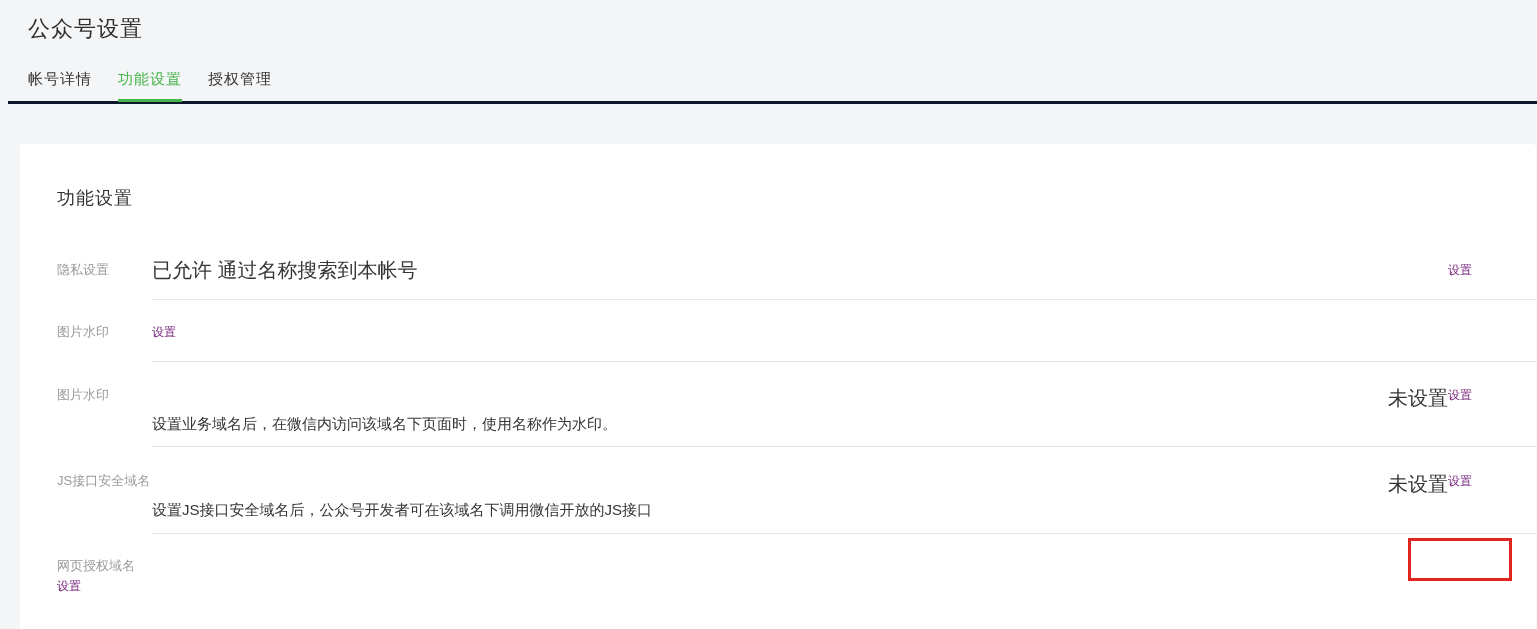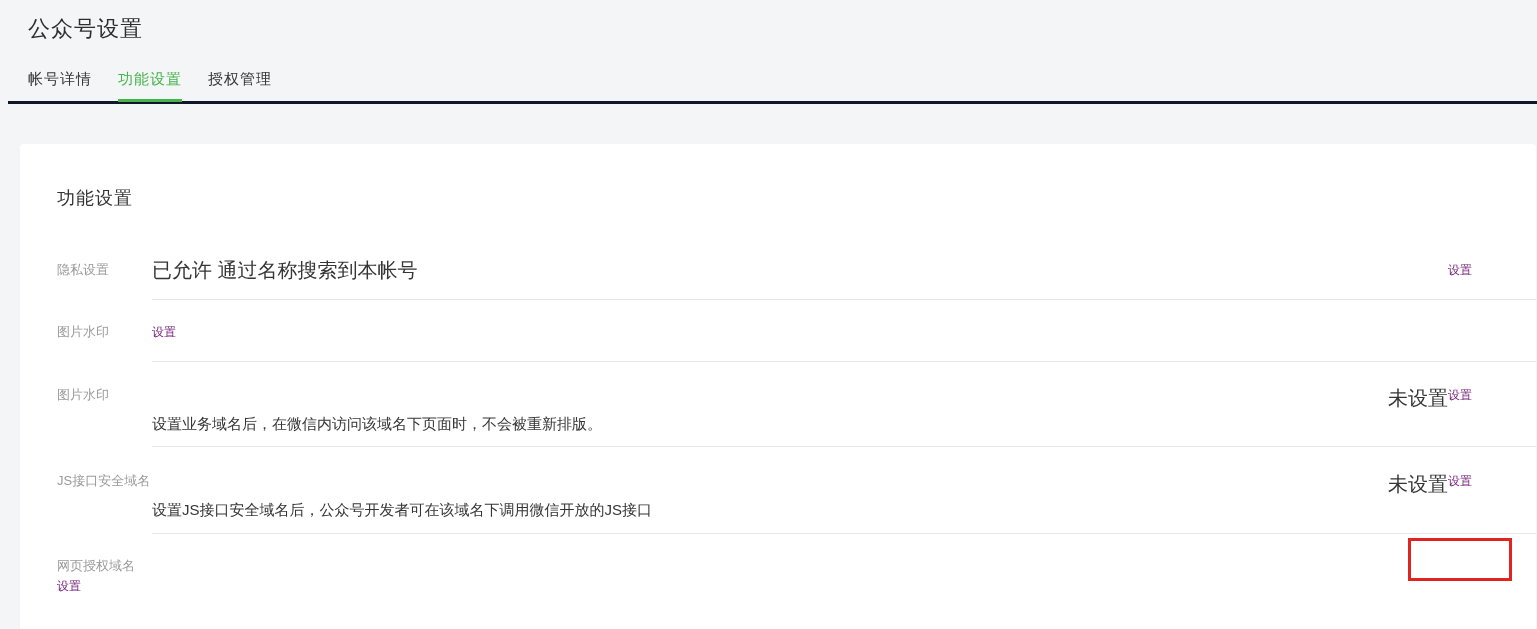--- a/index.html
+++ b/index.html
@@ -129,21 +129,21 @@
       <div class="row row-2">
         <div class="row-label">图片水印</div>
         <a class="row-action">设置</a>
         <div class="sep"></div>
       </div>
 
       <div class="row row-3 multi">
         <div class="row-label">图片水印</div>
         <div class="row-body">
           <div class="row-value">未设置</div>
-          <div class="row-desc">设置业务域名后，在微信内访问该域名下页面时，不会被重新排版。</div>
+          <div class="row-desc">设置业务域名后，在微信内访问该域名下页面时，使用名称作为水印。</div>
         </div>
         <a class="row-action">设置</a>
         <div class="sep"></div>
       </div>
 
       <div class="row row-4 multi">
         <div class="row-label">JS接口安全域名</div>
         <div class="row-body">
           <div class="row-value">未设置</div>
           <div class="row-desc">设置JS接口安全域名后，公众号开发者可在该域名下调用微信开放的JS接口</div>

